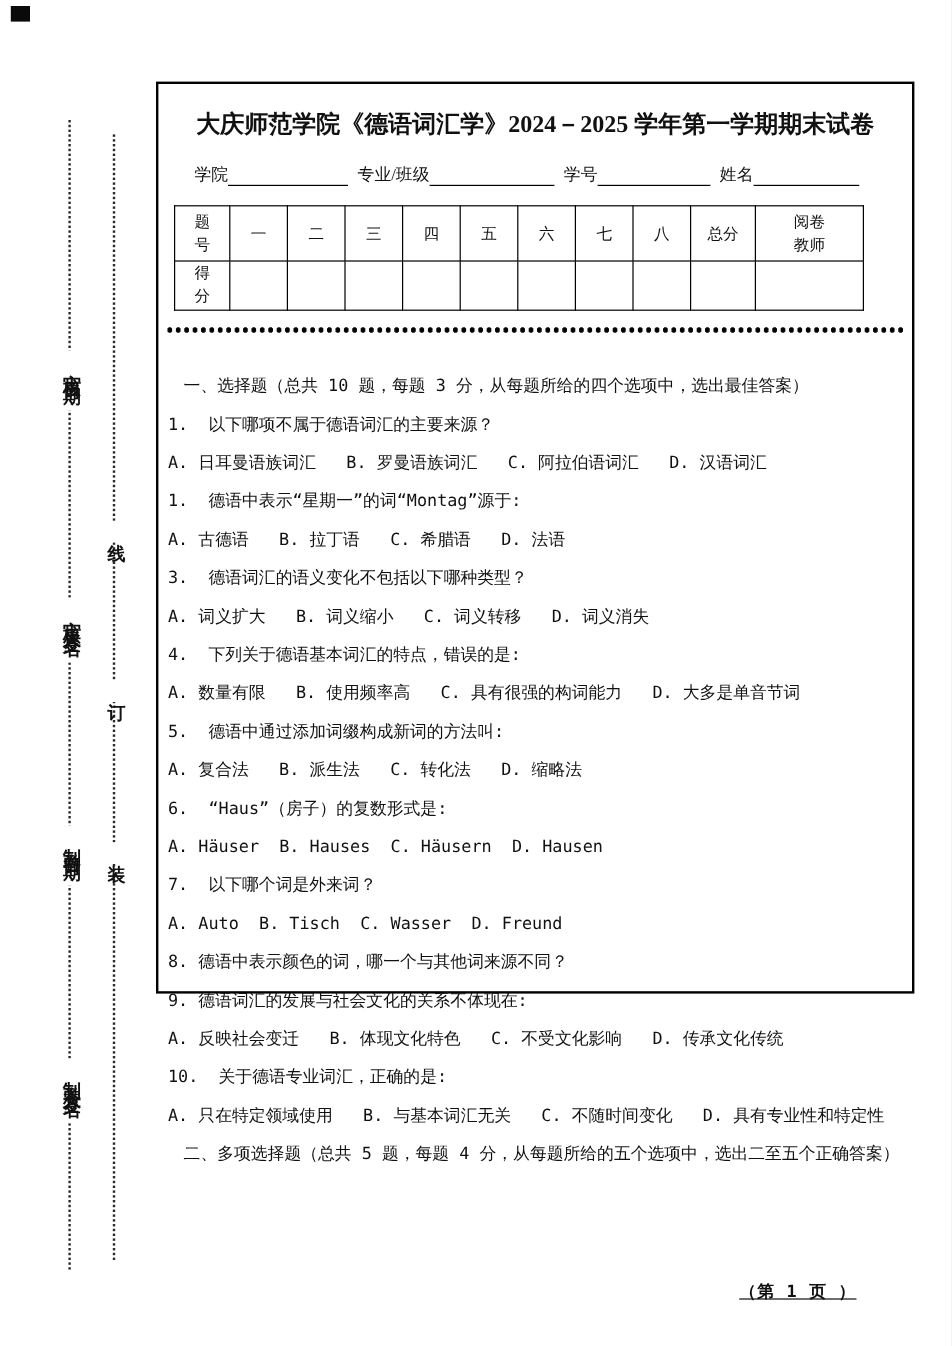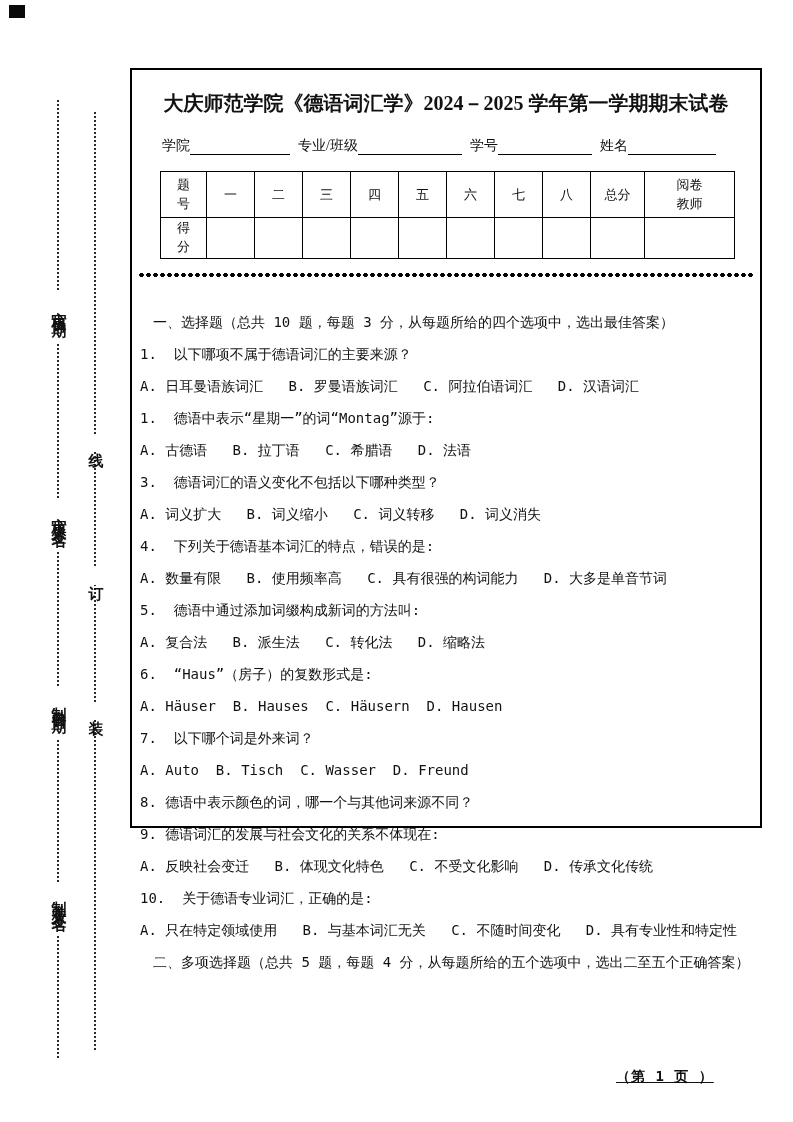--- a/index.html
+++ b/index.html
@@ -34,21 +34,21 @@
   }
   .fields {
     display:flex; align-items:flex-end; margin:20px 0 0 22px;
     font-size:14px; font-weight:normal;
   }
   .f-label { white-space:nowrap; }
   .blank { display:inline-block; border-bottom:1.5px solid #000; height:17px; margin-right:8px; }
   .w1{width:100px;} .w2{width:104px;} .w3{width:94px;} .w4{width:88px;}
 
   table.score-table {
-    border-collapse:collapse; margin:16px 0 0 20px;
+    border-collapse:collapse; margin:16px 0 0 5px;
     font-size:13px; text-align:center;
   }
   table.score-table td {
     border:1.5px solid #000; text-align:center; vertical-align:middle;
     padding:1px;
   }
   tr.r1 td { height:46px; }
   tr.r2 td { height:38px; }
   .stack2 { display:inline-block; width:1.15em; line-height:1.45; }
   .stack4 { display:inline-block; width:2.3em; line-height:1.45; }

